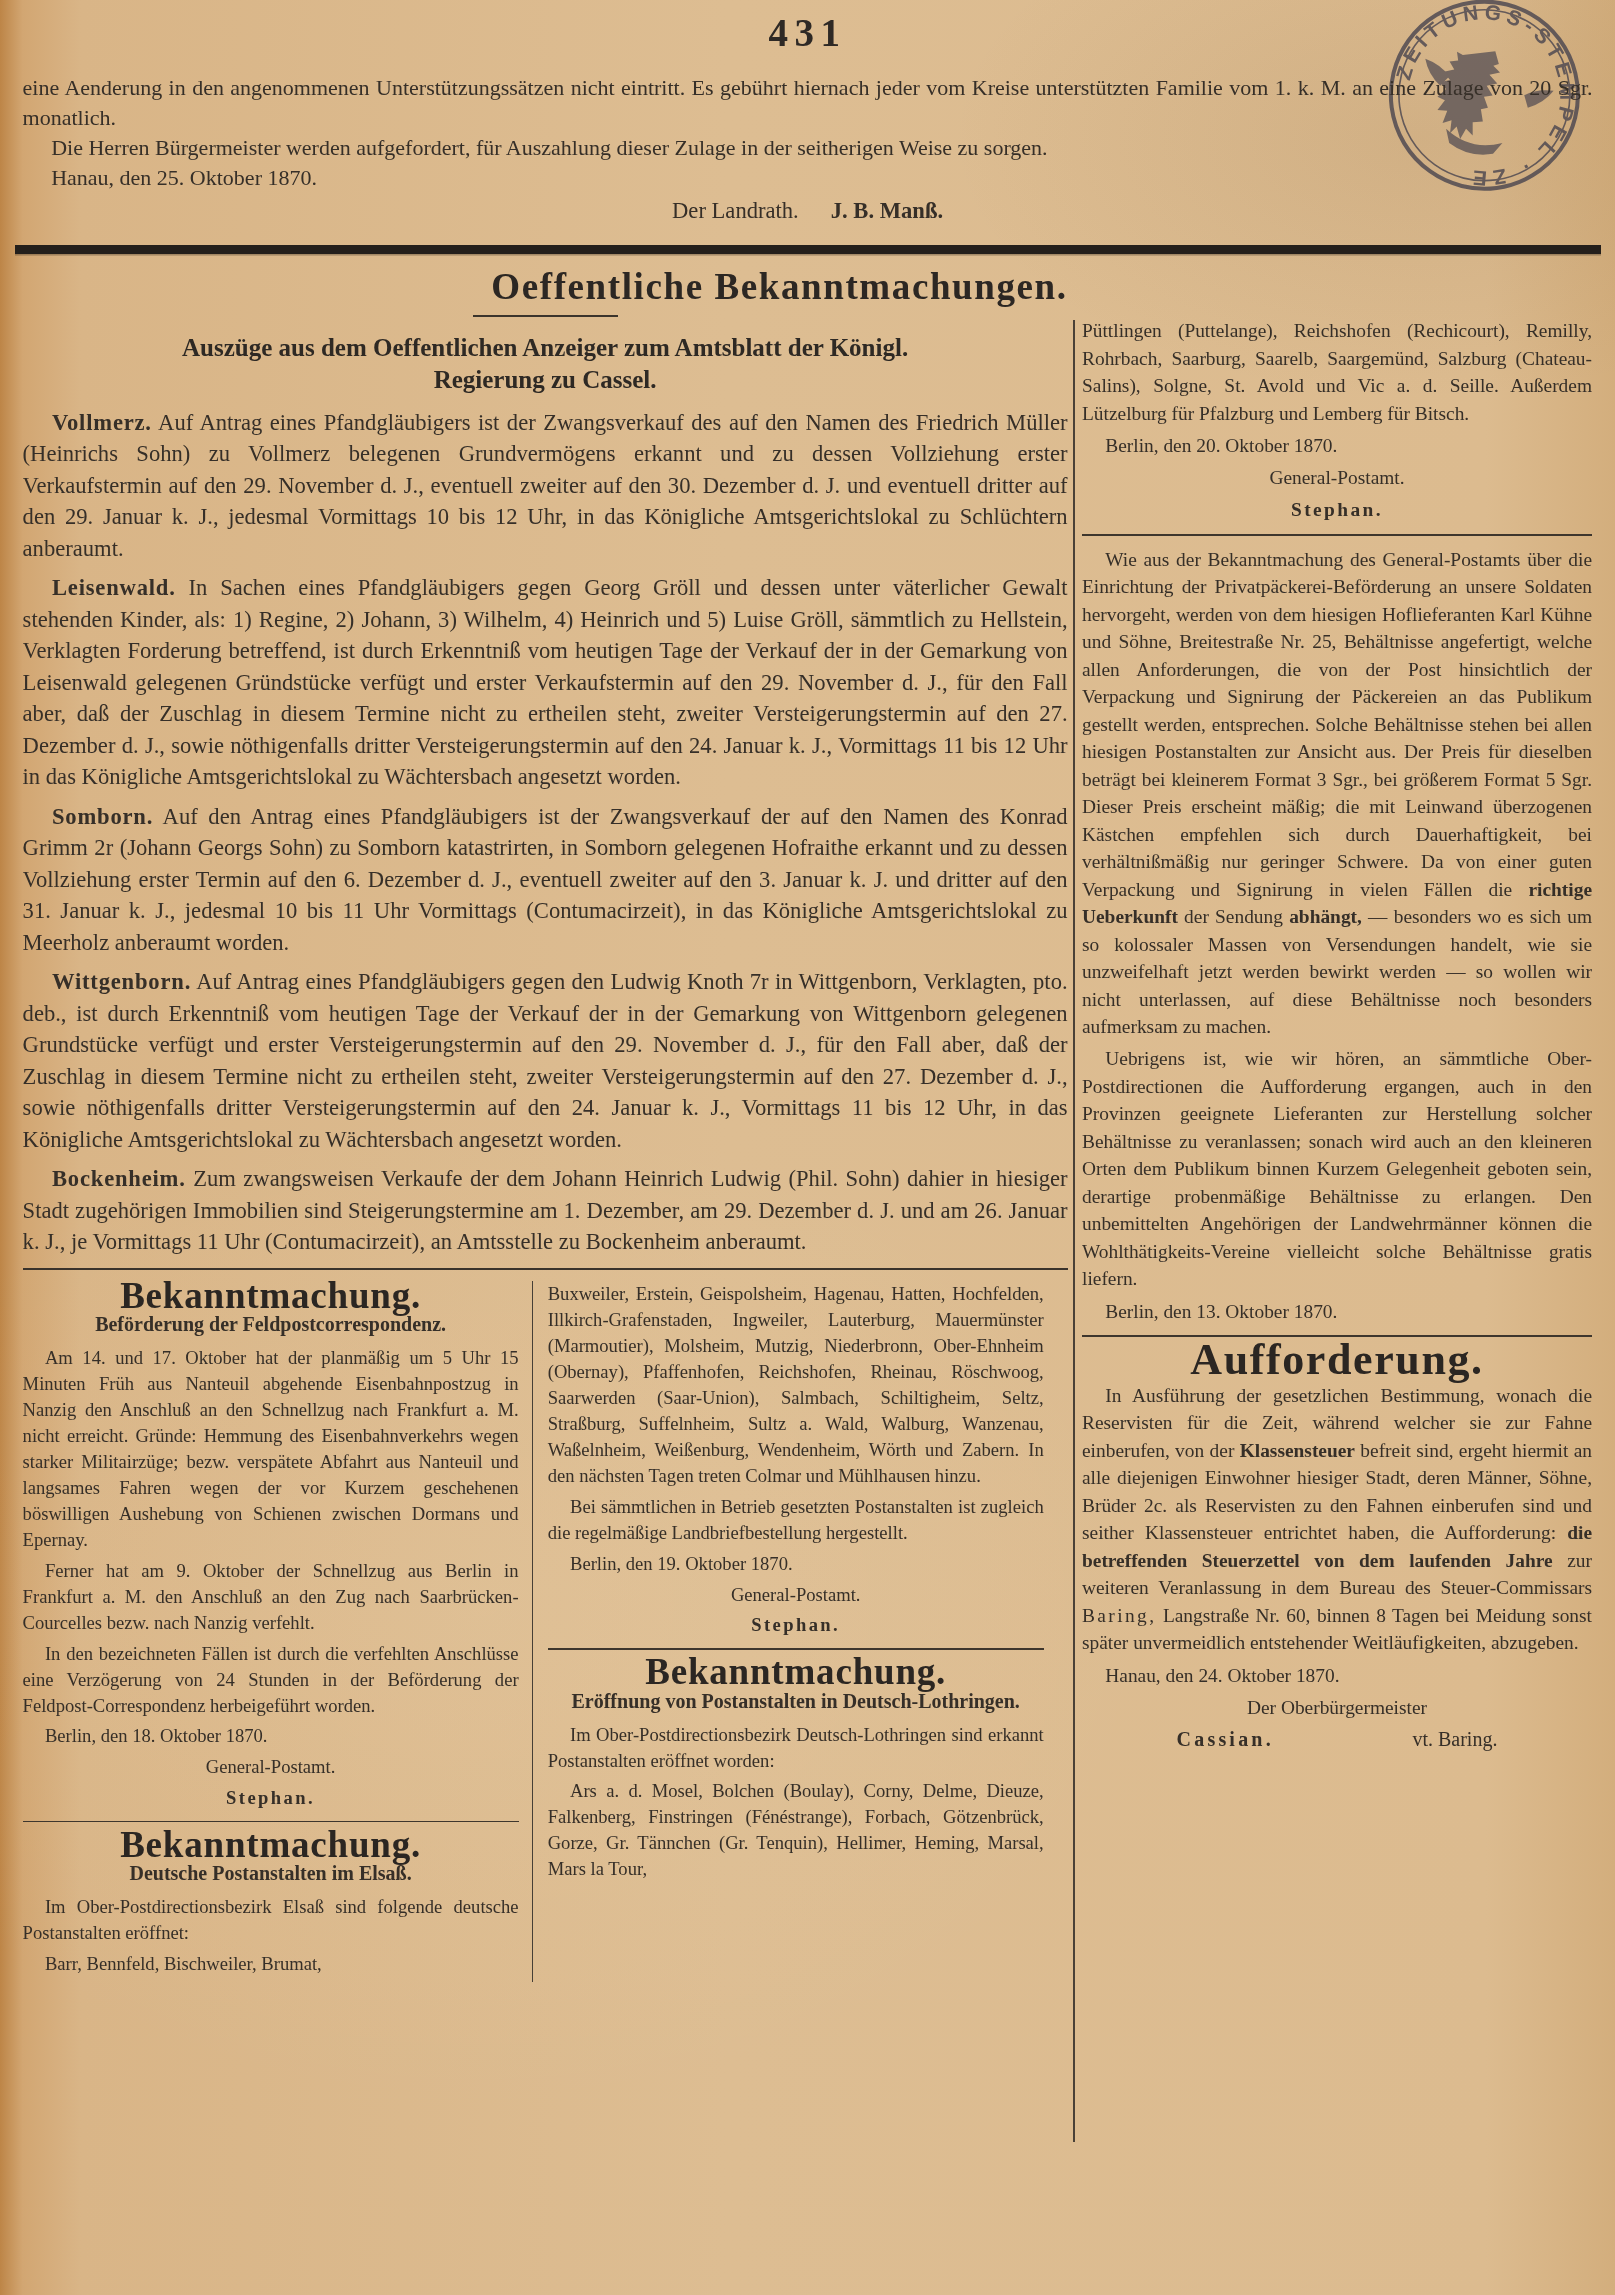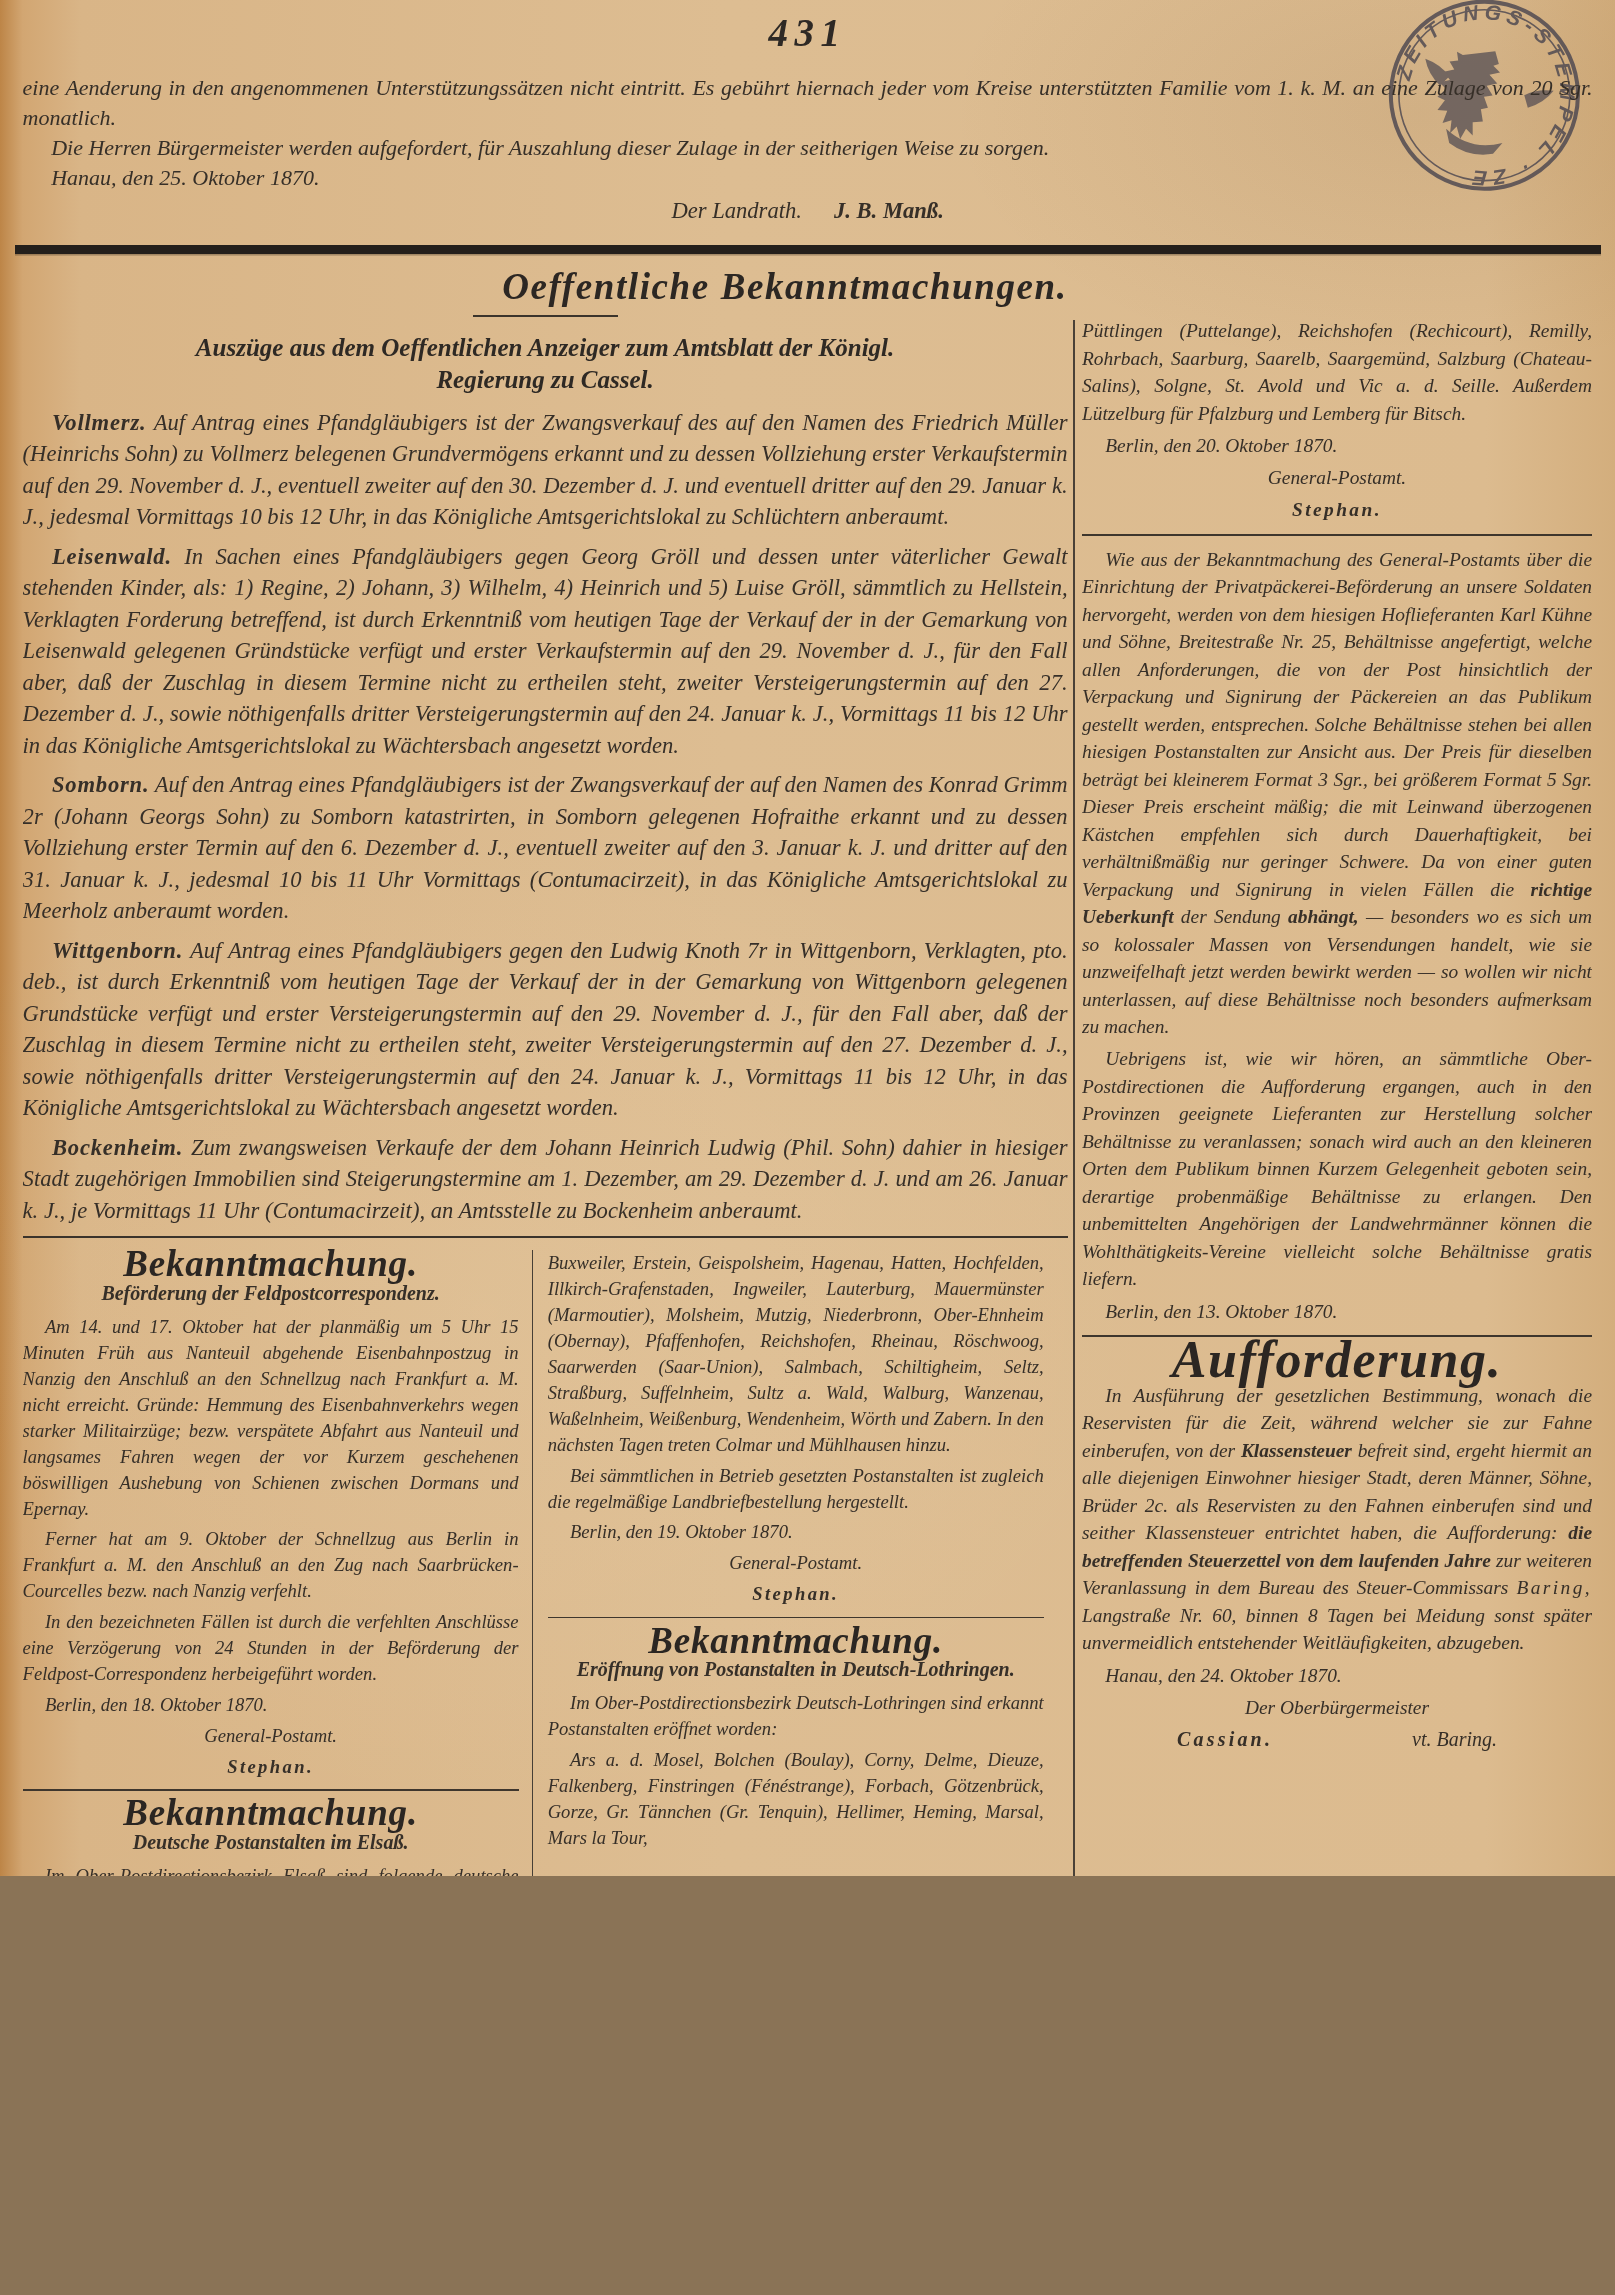--- a/index.html
+++ b/index.html
@@ -1,22 +1,21 @@
 <!DOCTYPE html>
 <html style="font-size:13px"><head>
 <meta charset="utf-8">
 <style>
   html,body{margin:0;padding:0;background:#8a7356;}
-  .page{position:relative;width:1615px;height:1876px;overflow:hidden;color:#362f28;
+  .page{position:relative;width:1615px;height:2295px;overflow:hidden;color:#362f28;
     font-family:"Liberation Serif","DejaVu Serif",serif;
     background:
       radial-gradient(727px 404px at 88% 6%, rgba(110,75,35,.10), transparent 65%),
       radial-gradient(969px 727px at 30% 70%, rgba(255,240,210,.10), transparent 70%),
       linear-gradient(90deg,#bd8547 0%,#d2a672 1.4%,#d9b587 5%,#ddbd92 45%,#dcbb8f 92%,#d3ae7d 100%);
-    font-style: italic;
   }
   .pagenum{position:absolute;top:9.7px;left:0;width:100%;text-align:center;
     font-size:39px;font-weight:bold;letter-spacing:6.5px;color:#2e2925;}
   .stamp{position:absolute;top:0px;right:4.8px;width:252px;height:208px;opacity:.82;}
   .header-block{position:absolute;left:22.6px;top:73px;width:1570px;font-size:22px;line-height:30px;}
   .header-block p{margin:0;text-align:justify;}
   .indent{text-indent:1.3em;}
   .sigline{margin-top:3.2px;display:flex;justify-content:center;gap:32px;font-size:22.6px;}
   .bold{font-weight:bold;}
   .thick-rule{position:absolute;left:14.5px;top:245px;width:1586px;height:9px;background:#241f1b;
@@ -38,21 +37,21 @@
   p.noindent{text-indent:0;}
   .big-head{margin:1.6px 0 3.2px 0;text-align:center;font-size:37px;font-weight:bold;letter-spacing:0.8px;color:#2b2622;}
   .sub-head{margin:0 0 8px 0;text-align:center;font-size:20px;line-height:25px;font-weight:bold;}
   .dateline{text-indent:1.2em;}
   .center{text-align:center !important;text-indent:0 !important;}
   .sig{font-weight:bold;letter-spacing:2.4px;}
   .rule{height:1.6px;background:#3e362d;margin:9.7px 0 9.7px 0;}
   .rule.thickish{height:2.4px;}
   .right-region{position:absolute;left:1082px;top:317px;width:510px;height:1979px;overflow:hidden;
     font-size:19.4px;line-height:27.5px;}
-  .afford-head{margin:6.5px 0 8px 0;text-align:center;font-size:52px;font-weight:bold;letter-spacing:1.6px;color:#2b2622;}
+  .afford-head{margin:6.5px 0 8px 0;text-align:center;font-size:44px;font-weight:bold;letter-spacing:1.6px;color:#2b2622;}
   .sig-row{display:flex;justify-content:space-evenly;margin-top:0;font-size:20px;gap:44px;}
   .spaced{letter-spacing:3.2px;font-weight:bold;}
   .spaced-name{letter-spacing:2.4px;}
   .seal-ink{stroke:#4c4750;fill:none;}
 </style>
 </head>
 <body>
 
 <div class="page">
 

